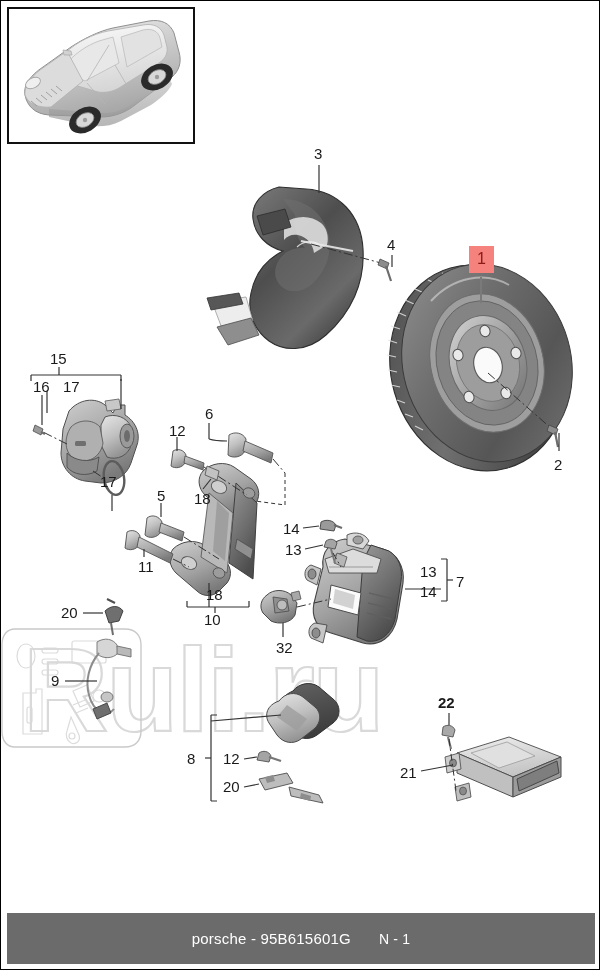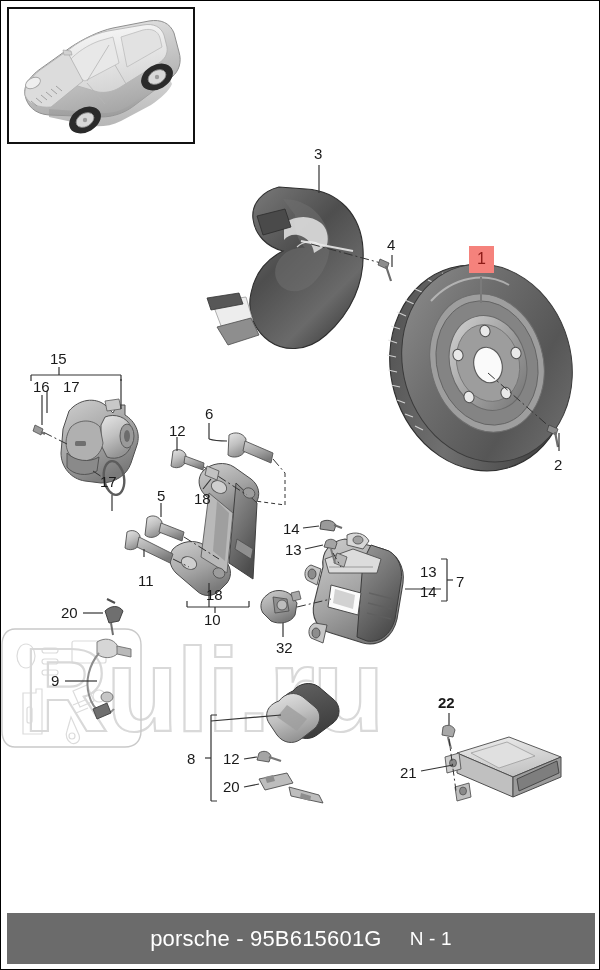--- a/index.html
+++ b/index.html
@@ -89,25 +89,25 @@
     height: 51px;
     background: #6b6b6b;
     color: #ffffff;
     display: flex;
     align-items: center;
     justify-content: center;
     box-sizing: border-box;
     z-index: 5;
   }
   #footer .ft-main {
-    font-size: 22px;
+    font-size: 15px;
     letter-spacing: 0.2px;
   }
   #footer .ft-page {
-    font-size: 19px;
+    font-size: 14px;
     margin-left: 28px;
     letter-spacing: 0.2px;
   }
 </style>
 </head>
 <body>
 
 <div id="page">
 
   <div id="vehicle-box">
@@ -571,21 +571,21 @@
 
   <div class="lbl" style="left:49px; top:350px;">15</div>
   <div class="lbl" style="left:32px; top:378px;">16</div>
   <div class="lbl" style="left:62px; top:378px;">17</div>
   <div class="lbl" style="left:99px; top:473px;">17</div>
 
   <div class="lbl" style="left:204px; top:405px;">6</div>
   <div class="lbl" style="left:168px; top:422px;">12</div>
   <div class="lbl" style="left:193px; top:490px;">18</div>
   <div class="lbl" style="left:156px; top:487px;">5</div>
-  <div class="lbl" style="left:137px; top:572px;">11</div>
+  <div class="lbl" style="left:137px; top:558px;">11</div>
   <div class="lbl" style="left:205px; top:586px;">18</div>
   <div class="lbl" style="left:203px; top:611px;">10</div>
 
   <div class="lbl" style="left:282px; top:520px;">14</div>
   <div class="lbl" style="left:284px; top:541px;">13</div>
   <div class="lbl" style="left:419px; top:563px;">13</div>
   <div class="lbl" style="left:419px; top:583px;">14</div>
   <div class="lbl" style="left:455px; top:573px;">7</div>
   <div class="lbl" style="left:275px; top:639px;">32</div>
 

